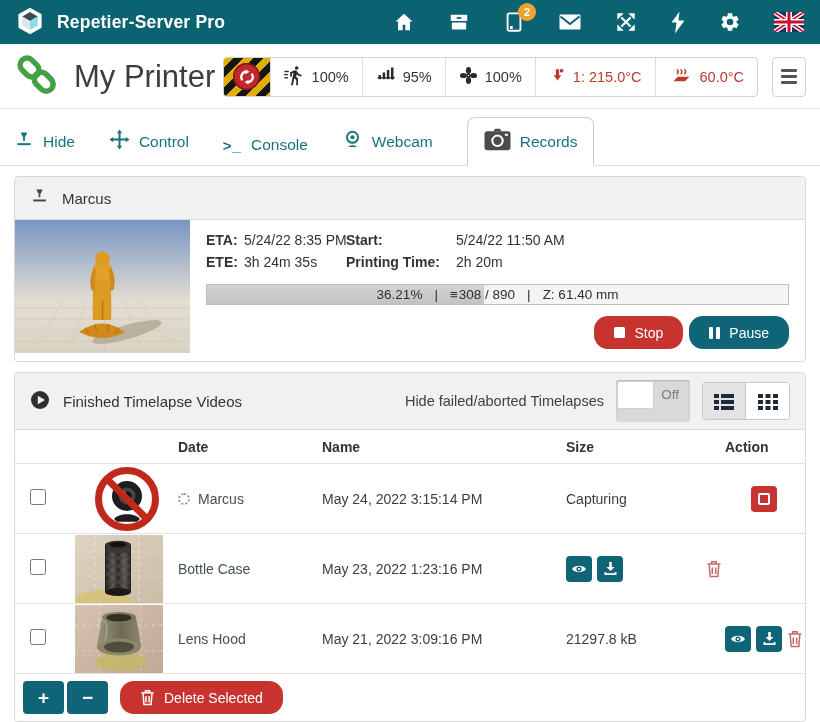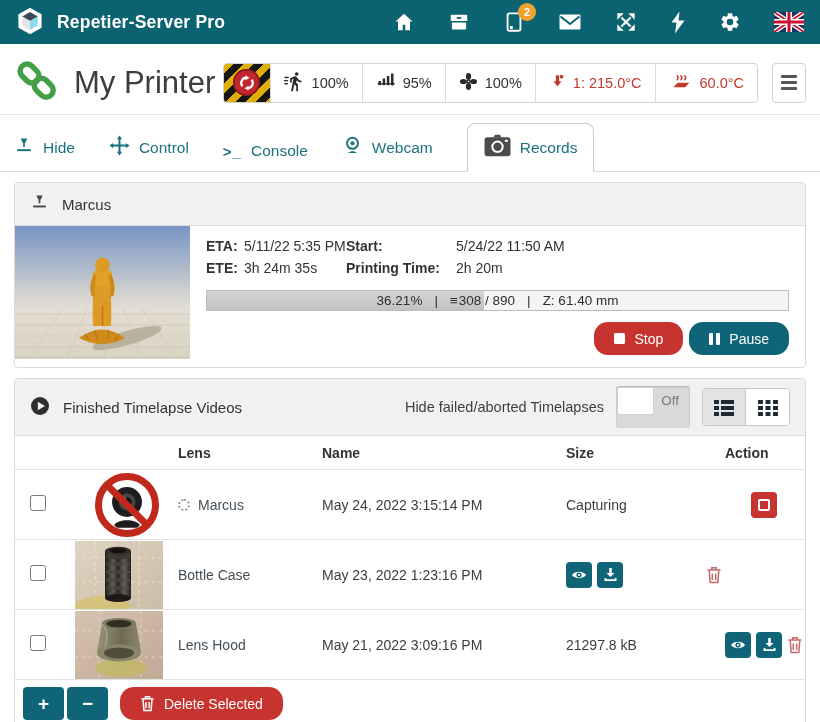--- a/index.html
+++ b/index.html
@@ -13,21 +13,21 @@
   
   .navbar { height:44px; background:#0b6271; display:flex; align-items:center; padding:0 16px; }
   .brand { display:flex; align-items:center; gap:13px; }
   .brand-title { color:#fff; font-size:17.5px; font-weight:600; letter-spacing:.2px; white-space:nowrap; }
   .nav-icons { margin-left:auto; display:flex; align-items:center; gap:33px; }
   .nav-icon { position:relative; display:flex; cursor:pointer; }
   .nav-badge { position:absolute; top:-8px; right:-11px; width:18px; height:18px; border-radius:50%;
     background:#f0a22e; color:#fff; font-size:11px; font-weight:700;
     display:flex; align-items:center; justify-content:center; }
   
-  .printer-header { display:flex; align-items:center; padding:16px 14px 9px; border-bottom:1px solid #e5e5e5; }
+  .printer-header { display:flex; align-items:center; padding:10px 14px 9px; border-bottom:1px solid #e5e5e5; }
   .printer-name { font-size:31px; font-weight:500; color:#3d3d3d; margin:0 0 0 14px; white-space:nowrap; }
   .status-group { margin-left:auto; display:flex; align-items:stretch; height:40px;
     border:1px solid #d2d2d2; border-radius:4px; overflow:hidden; background:#fff; }
   .seg { display:flex; align-items:center; gap:7px; padding:0 13px; font-size:14.5px; color:#333;
     border-left:1px solid #ddd; white-space:nowrap; cursor:pointer; }
   .seg.estop { border-left:none; padding:0; width:46px; justify-content:center;
     background:repeating-linear-gradient(135deg,#dfae07 0 7px,#151515 7px 14px); }
   .estop-circle { width:27px; height:27px; border-radius:50%; background:#c1272d;
     box-shadow:0 0 0 1.5px #801a1a inset; display:flex; align-items:center; justify-content:center; }
   .seg.temp { color:#c0392b; }
@@ -354,21 +354,21 @@
       <path d="M78 46q9-7 19 0l-1 14H79z" fill="#e2a128"></path>
       <circle cx="87.5" cy="39" r="7.5" fill="#dd9a24"></circle>
       <path d="M78.5 48q-5 12-2 22l4 1q-2-10 1-21z" fill="#cf8a1a"></path>
       <path d="M96.5 48q5 12 2 22l-4 1q2-10-1-21z" fill="#cf8a1a"></path>
       <path d="M87.5 80v20" stroke="#b97c12" stroke-width="1.6"></path>
       <path d="M83 60l3 14M92 62l-2 12" stroke="#c5831600" stroke-width="1"></path>
     </svg>
     <div class="job-right">
       <div class="info-grid">
         <span class="info-label">ETA:</span>
-        <span>5/11/22 5:35 PM</span>
+        <span>5/24/22 8:35 PM</span>
         <span class="info-label">Start:</span>
         <span>5/24/22 11:50 AM</span>
         <span class="info-label">ETE:</span>
         <span>3h 24m 35s</span>
         <span class="info-label">Printing Time:</span>
         <span>2h 20m</span>
       </div>
       <div class="progress">
         <div class="progress-fill" style="width: 47.6%;"></div>
         <div class="progress-text">
@@ -436,21 +436,21 @@
           </svg>
         </button>
       </span>
     </div>
   </div>
 
   <div>
     <div class="trow thead">
       <span></span>
         <span></span>
-      <span>Lens</span>
+      <span>Date</span>
       <span>Name</span>
       <span>Size</span>
       <span>Action</span>
     </div>
 
     <div class="trow tbody-row">
       <span><input type="checkbox" style=""></span>
       <span class="thumb-cell" style="justify-content:center;">
         <svg width="66" height="66" viewBox="0 0 66 66">
           <circle cx="33" cy="30" r="15" fill="#1d1d1d"></circle>

